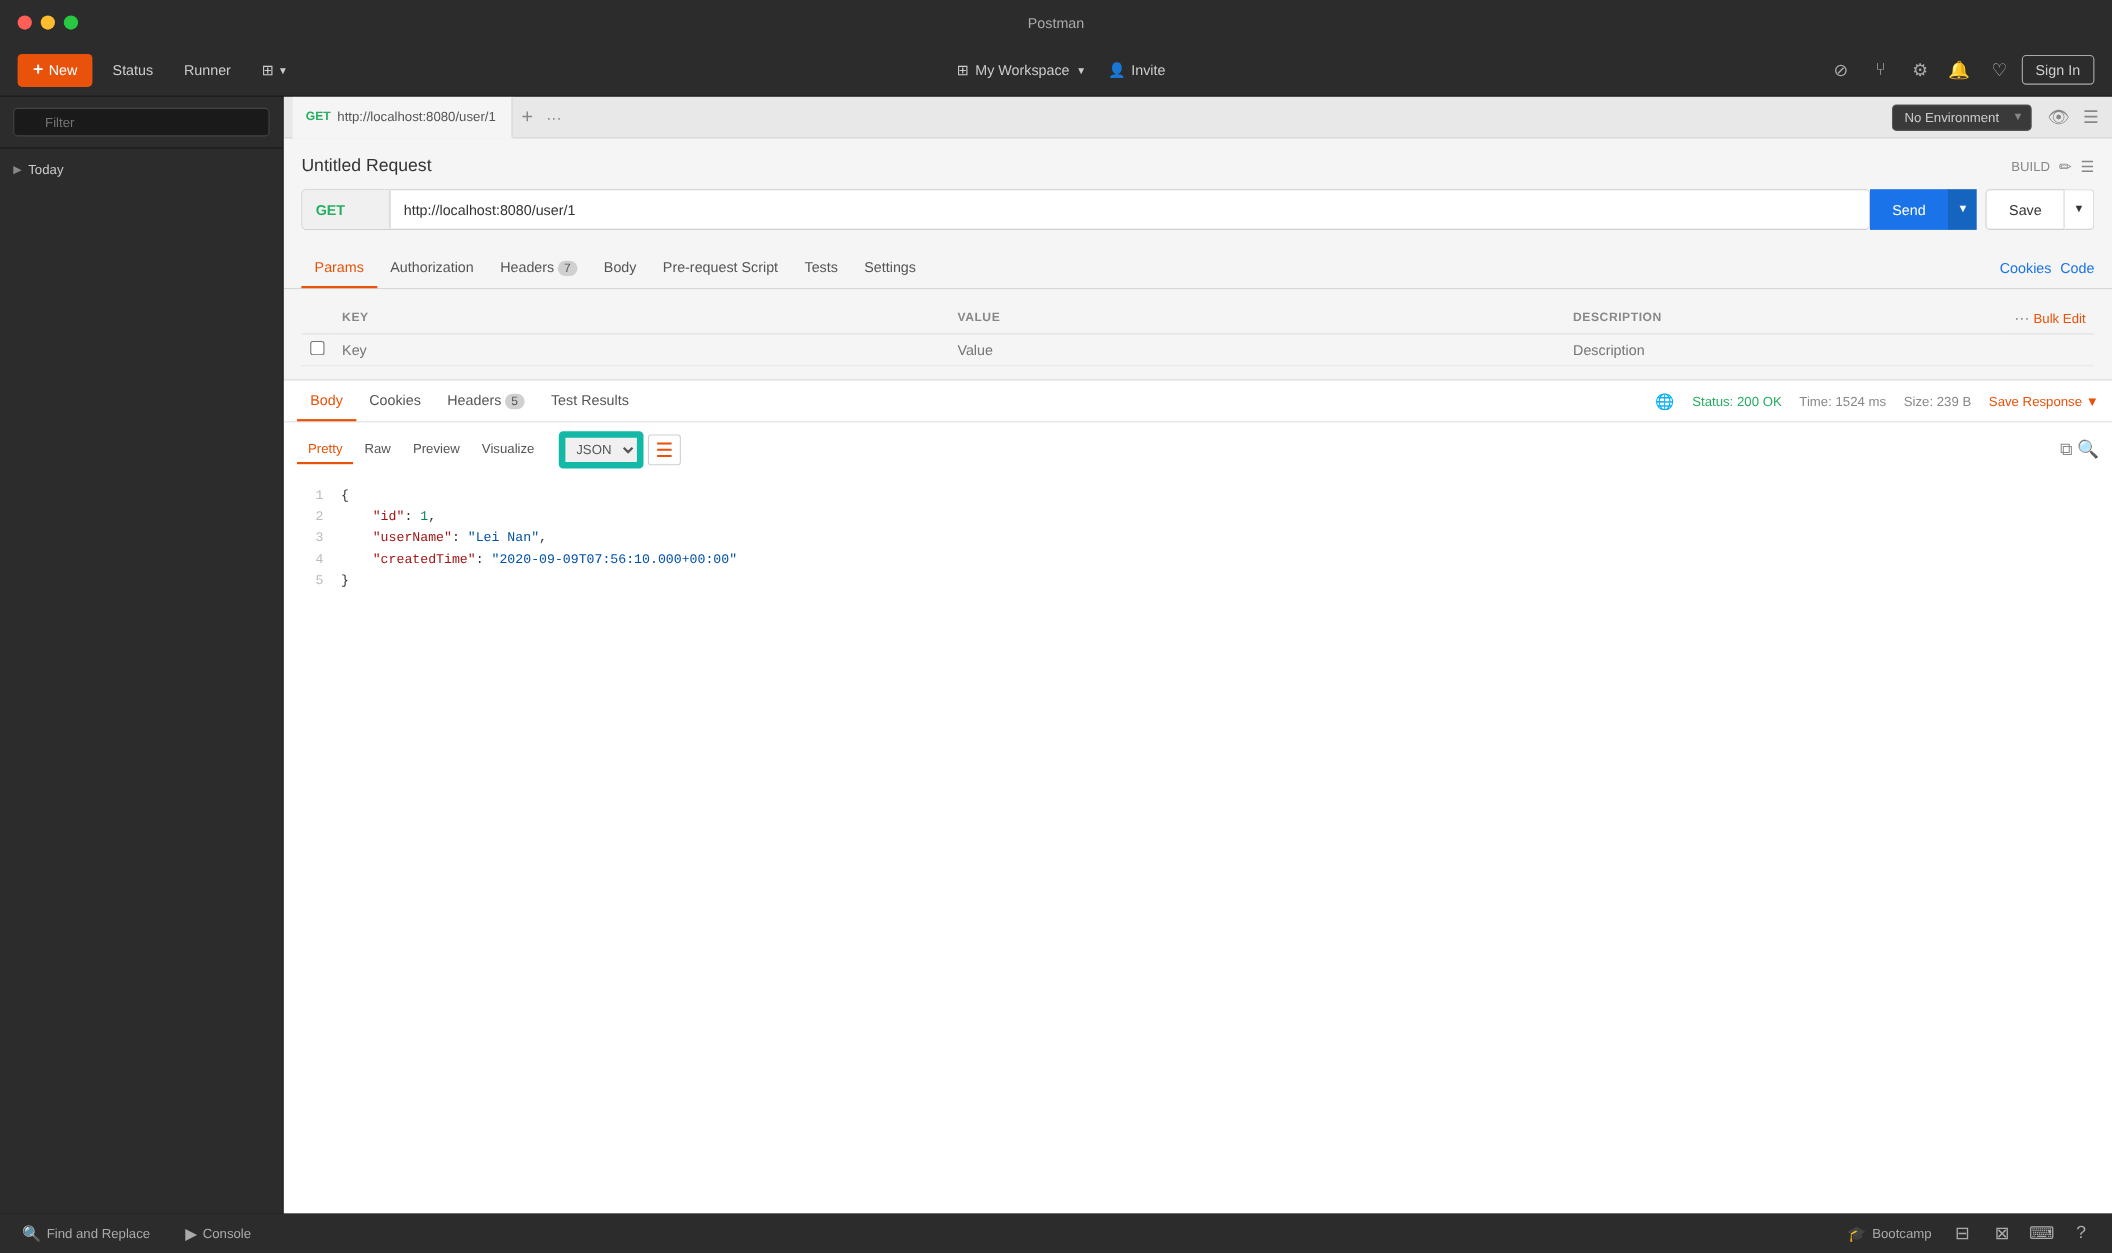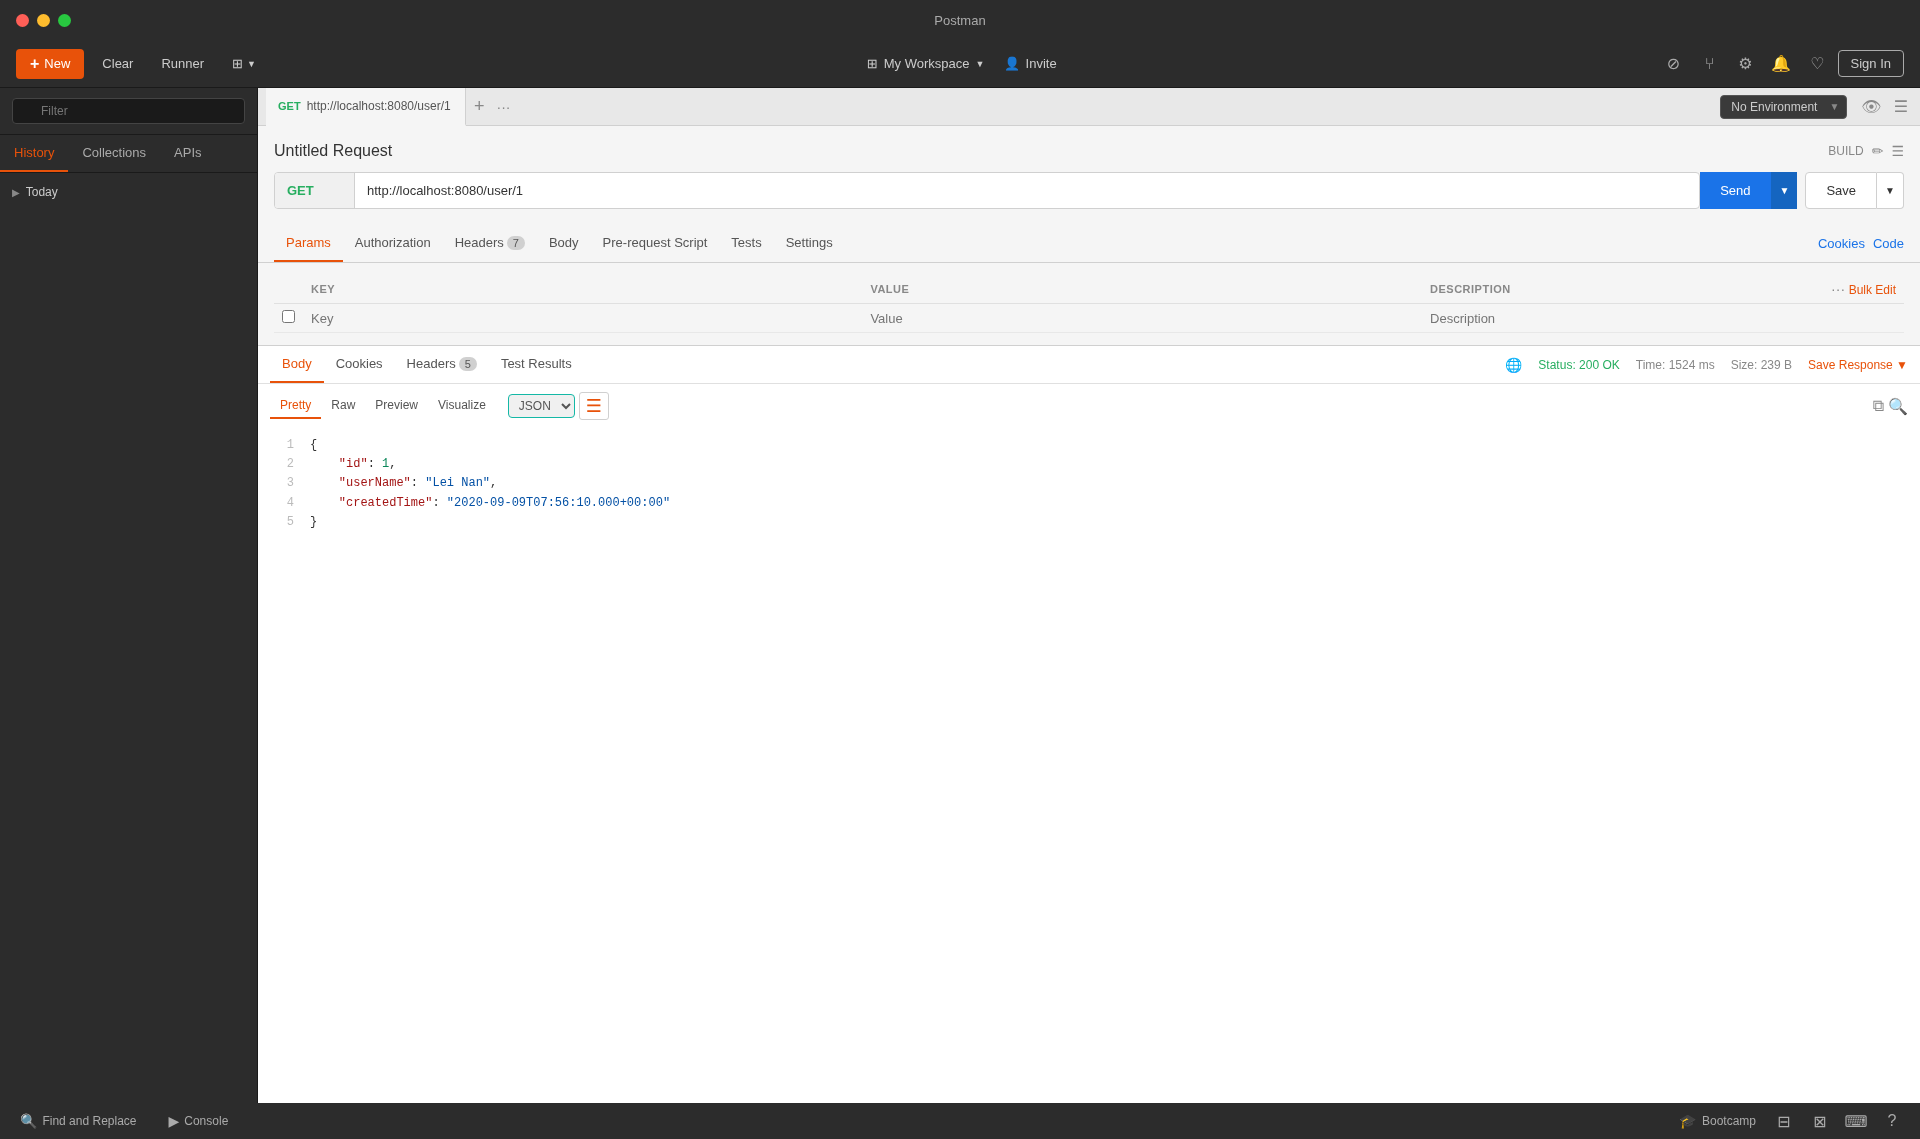--- a/index.html
+++ b/index.html
@@ -457,21 +457,21 @@
       font-size: 12px;
       color: #555;
       cursor: pointer;
       border: none;
       background: transparent;
       border-bottom: 2px solid transparent;
     }
     .resp-format-tab.active { color: #e8520a; border-bottom-color: #e8520a; }
     .resp-format-select {
       background: #f0f0f0;
-      border: 1px solid #14b8a6;
+      border: 6px solid #14b8a6;
       border-radius: 4px;
       padding: 3px 6px;
       font-size: 12px;
       color: #555;
       cursor: pointer;
       margin-left: 4px;
     }
     .resp-actions { margin-left: auto; display: flex; gap: 4px; }
     .resp-action-btn { background: transparent; border: none; color: #888; cursor: pointer; font-size: 16px; }
     .code-view {
@@ -550,21 +550,21 @@
     <div class="traffic-light tl-green"></div>
   </div>
   <span class="title-bar-title">Postman</span>
 </div>
 
 <div class="toolbar">
   <button class="btn-new">
     <span class="plus-icon">+</span>
     <span>New</span>
   </button>
-  <button class="btn-toolbar">Clear</button>
+  <button class="btn-toolbar">Status</button>
   <button class="btn-toolbar">Runner</button>
   <button class="btn-toolbar" style="display:flex;align-items:center;gap:4px;">
     <span>⊞</span>
     <span style="font-size:9px;">▼</span>
   </button>
 
   <div class="workspace-center">
     <button class="workspace-btn">
       <span>⊞</span>
       <span>My Workspace</span>
@@ -589,25 +589,20 @@
 <div class="main-layout">
 
   <div class="sidebar">
     <div class="sidebar-filter">
       <div class="filter-wrapper">
         <span class="filter-search-icon">🔍</span>
         <input class="filter-input" type="text" placeholder="Filter" style="">
       </div>
     </div>
 
-    <div class="sidebar-tabs">
-      <button class="sidebar-tab active">History</button>
-      <button class="sidebar-tab">Collections</button>
-      <button class="sidebar-tab">APIs</button>
-    </div>
 
 
     <div class="sidebar-section">
       <div class="sidebar-section-item">
         <span class="chevron-icon">▶</span>
         <span>Today</span>
       </div>
     </div>
   </div>
 

